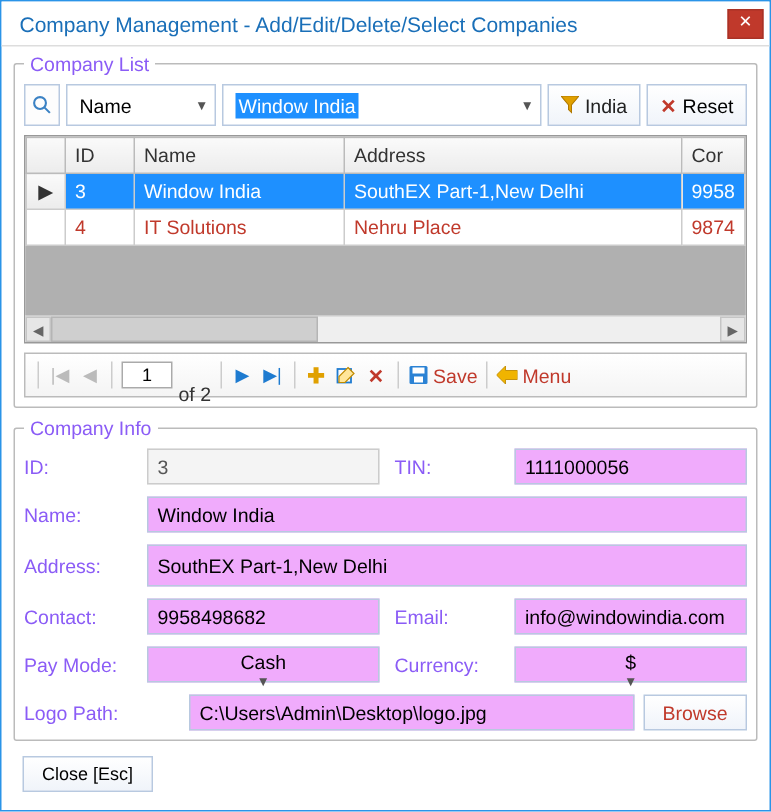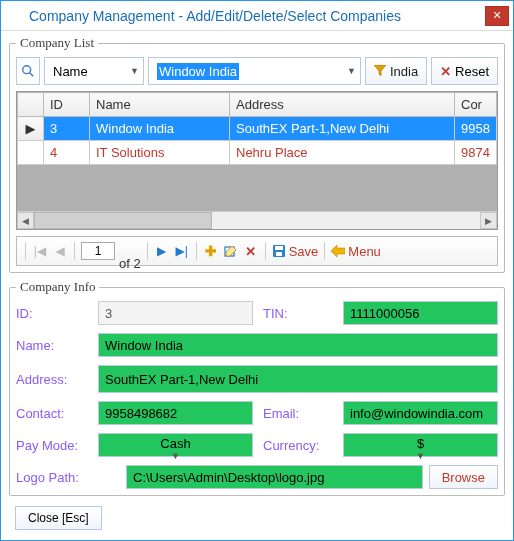--- a/index.html
+++ b/index.html
@@ -11,21 +11,21 @@
     width: 514px;
     height: 541px;
     overflow: hidden;
     border: 1px solid #2a94e8;
   }
   .titlebar {
     background: #fff;
     height: 30px;
     display: flex;
     align-items: center;
-    padding: 0 4px 0 28px;
+    padding: 0 4px 0 12px;
     border-bottom: 1px solid #ddd;
   }
   .titlebar-text {
     flex: 1;
     color: #1a6fb8;
     font-size: 14px;
   }
   .close-btn {
     width: 24px;
     height: 20px;
@@ -42,24 +42,23 @@
   .content {
     padding: 4px 8px 8px 8px;
   }
   fieldset {
     border: 1px solid #bbb;
     border-radius: 2px;
     margin: 0 0 6px 0;
     padding: 6px 6px;
   }
   legend {
-    color: #404040;
+    color: #8b5cf6;
     padding: 0 4px;
     font-size: 13px;
-    font-family: Liberation Serif, serif;
   }
   
   .filter-row {
     display: flex;
     gap: 4px;
     align-items: stretch;
     height: 28px;
   }
   .search-ic {
     width: 24px;
@@ -198,21 +197,21 @@
     align-items: center;
   }
   .info-grid .lbl { color: #8b5cf6; }
   .info-grid input, .info-grid .sel {
     width: 100%;
     height: 24px;
     border: 1px solid #b8c9e0;
     padding: 2px 6px;
     font-family: inherit;
     font-size: 13px;
-    background: #22c55e;
+    background: #f0abfc;
   }
   .info-grid input[readonly] { background: #f4f4f4; border-color:#ccc; color:#555;}
   .sel { display:flex; align-items:center; justify-content:space-between;flex-direction:column; }
   .sel .drop { font-size: 9px; color:#555; }
   .span3 { grid-column: 2 / span 3; padding-left: 28px; }
   .logo-row { display:flex; gap:6px; align-items:center; }
   .logo-row input { flex:1; }
   .browse-btn {
     height: 24px;
     border: 1px solid #b8c9e0;

